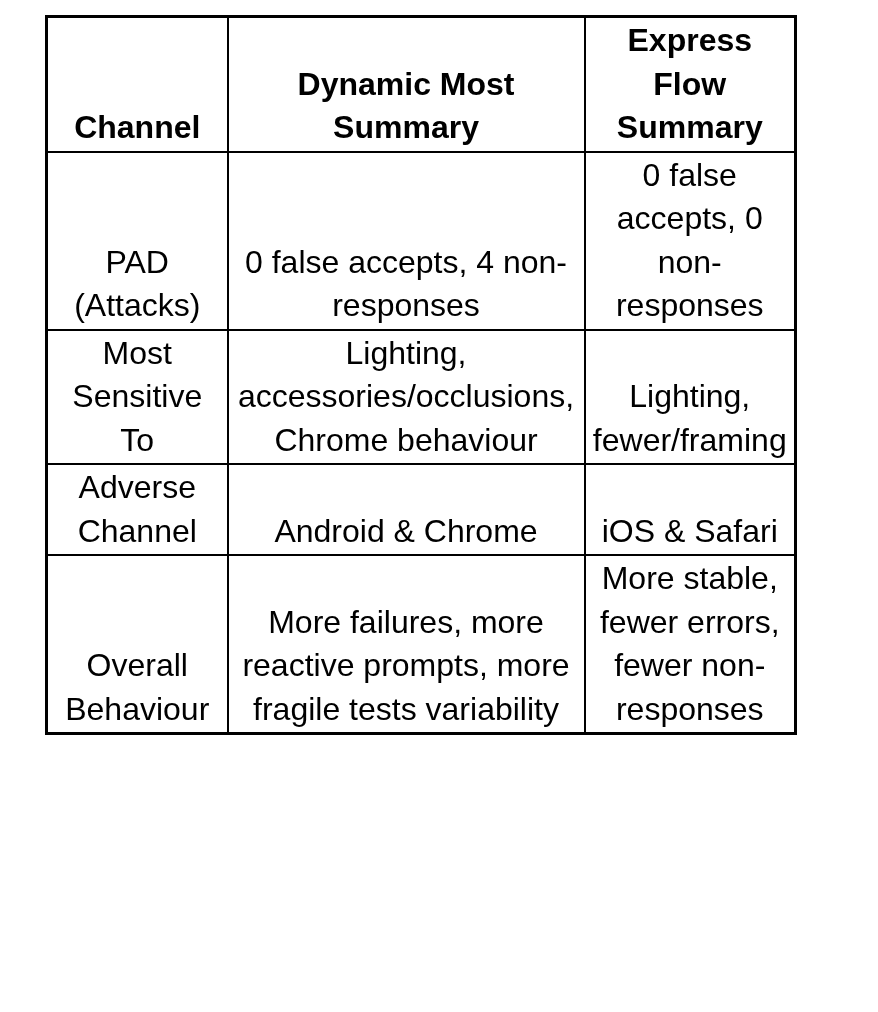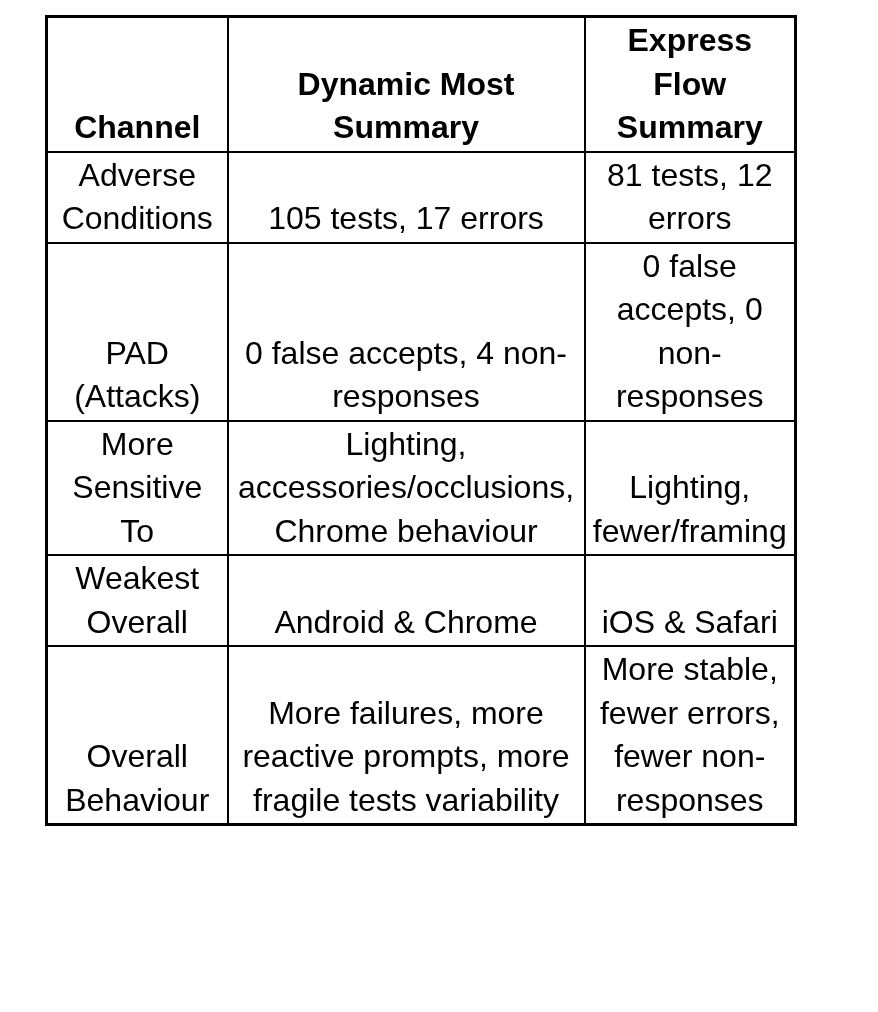--- a/index.html
+++ b/index.html
@@ -52,36 +52,31 @@
     </colgroup>
     <thead>
       <tr>
         <th>Channel</th>
         <th>Dynamic Most Summary</th>
         <th>Express Flow Summary</th>
       </tr>
     </thead>
     <tbody>
       <tr>
-        <td>Adverse Conditions</td>
-        <td>105 tests, 17 errors</td>
-        <td>81 tests, 12 errors</td>
-      </tr>
-      <tr>
         <td>PAD (Attacks)</td>
         <td>0 false accepts, 4 non-responses</td>
         <td>0 false accepts, 0 non-responses</td>
       </tr>
       <tr>
-        <td>More Sensitive To</td>
+        <td>Most Sensitive To</td>
         <td>Lighting, accessories/occlusions, Chrome behaviour</td>
         <td>Lighting, fewer/framing</td>
       </tr>
       <tr>
-        <td>Weakest Overall</td>
+        <td>Adverse Channel</td>
         <td>Android &amp; Chrome</td>
         <td>iOS &amp; Safari</td>
       </tr>
       <tr>
         <td>Overall Behaviour</td>
         <td>More failures, more reactive prompts, more fragile tests variability</td>
         <td>More stable, fewer errors, fewer non-responses</td>
       </tr>
     </tbody>
   </table>

